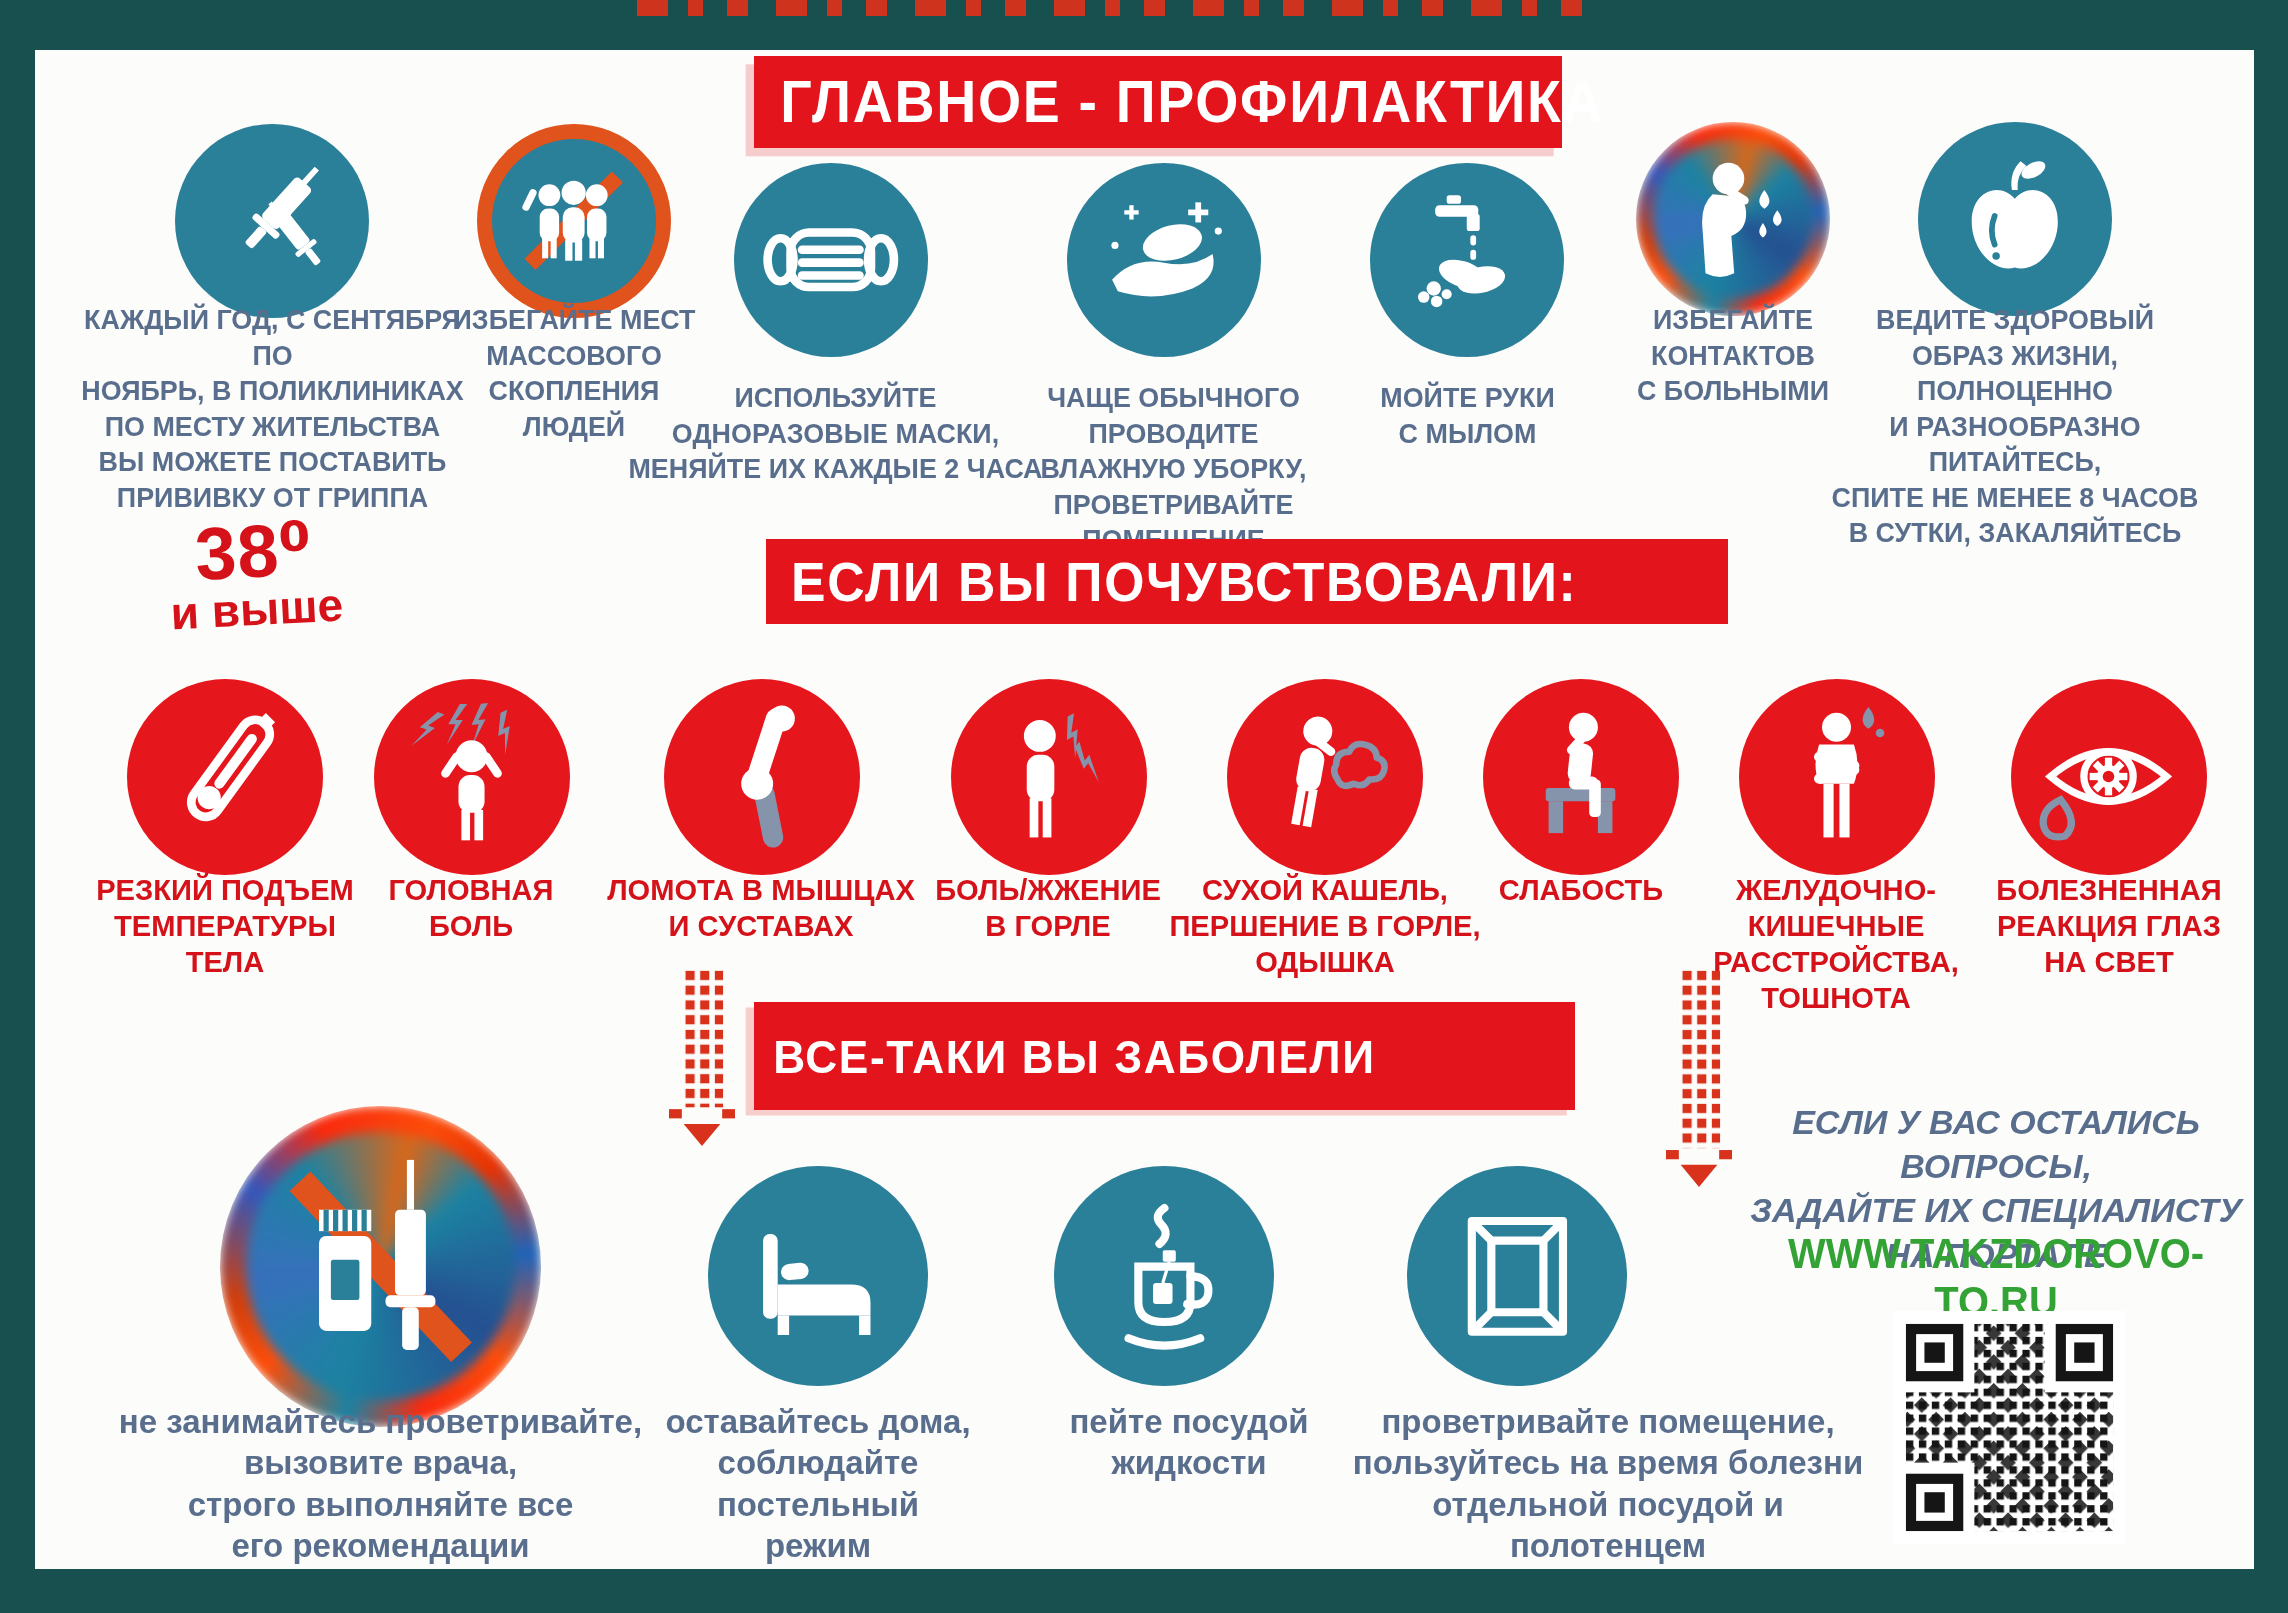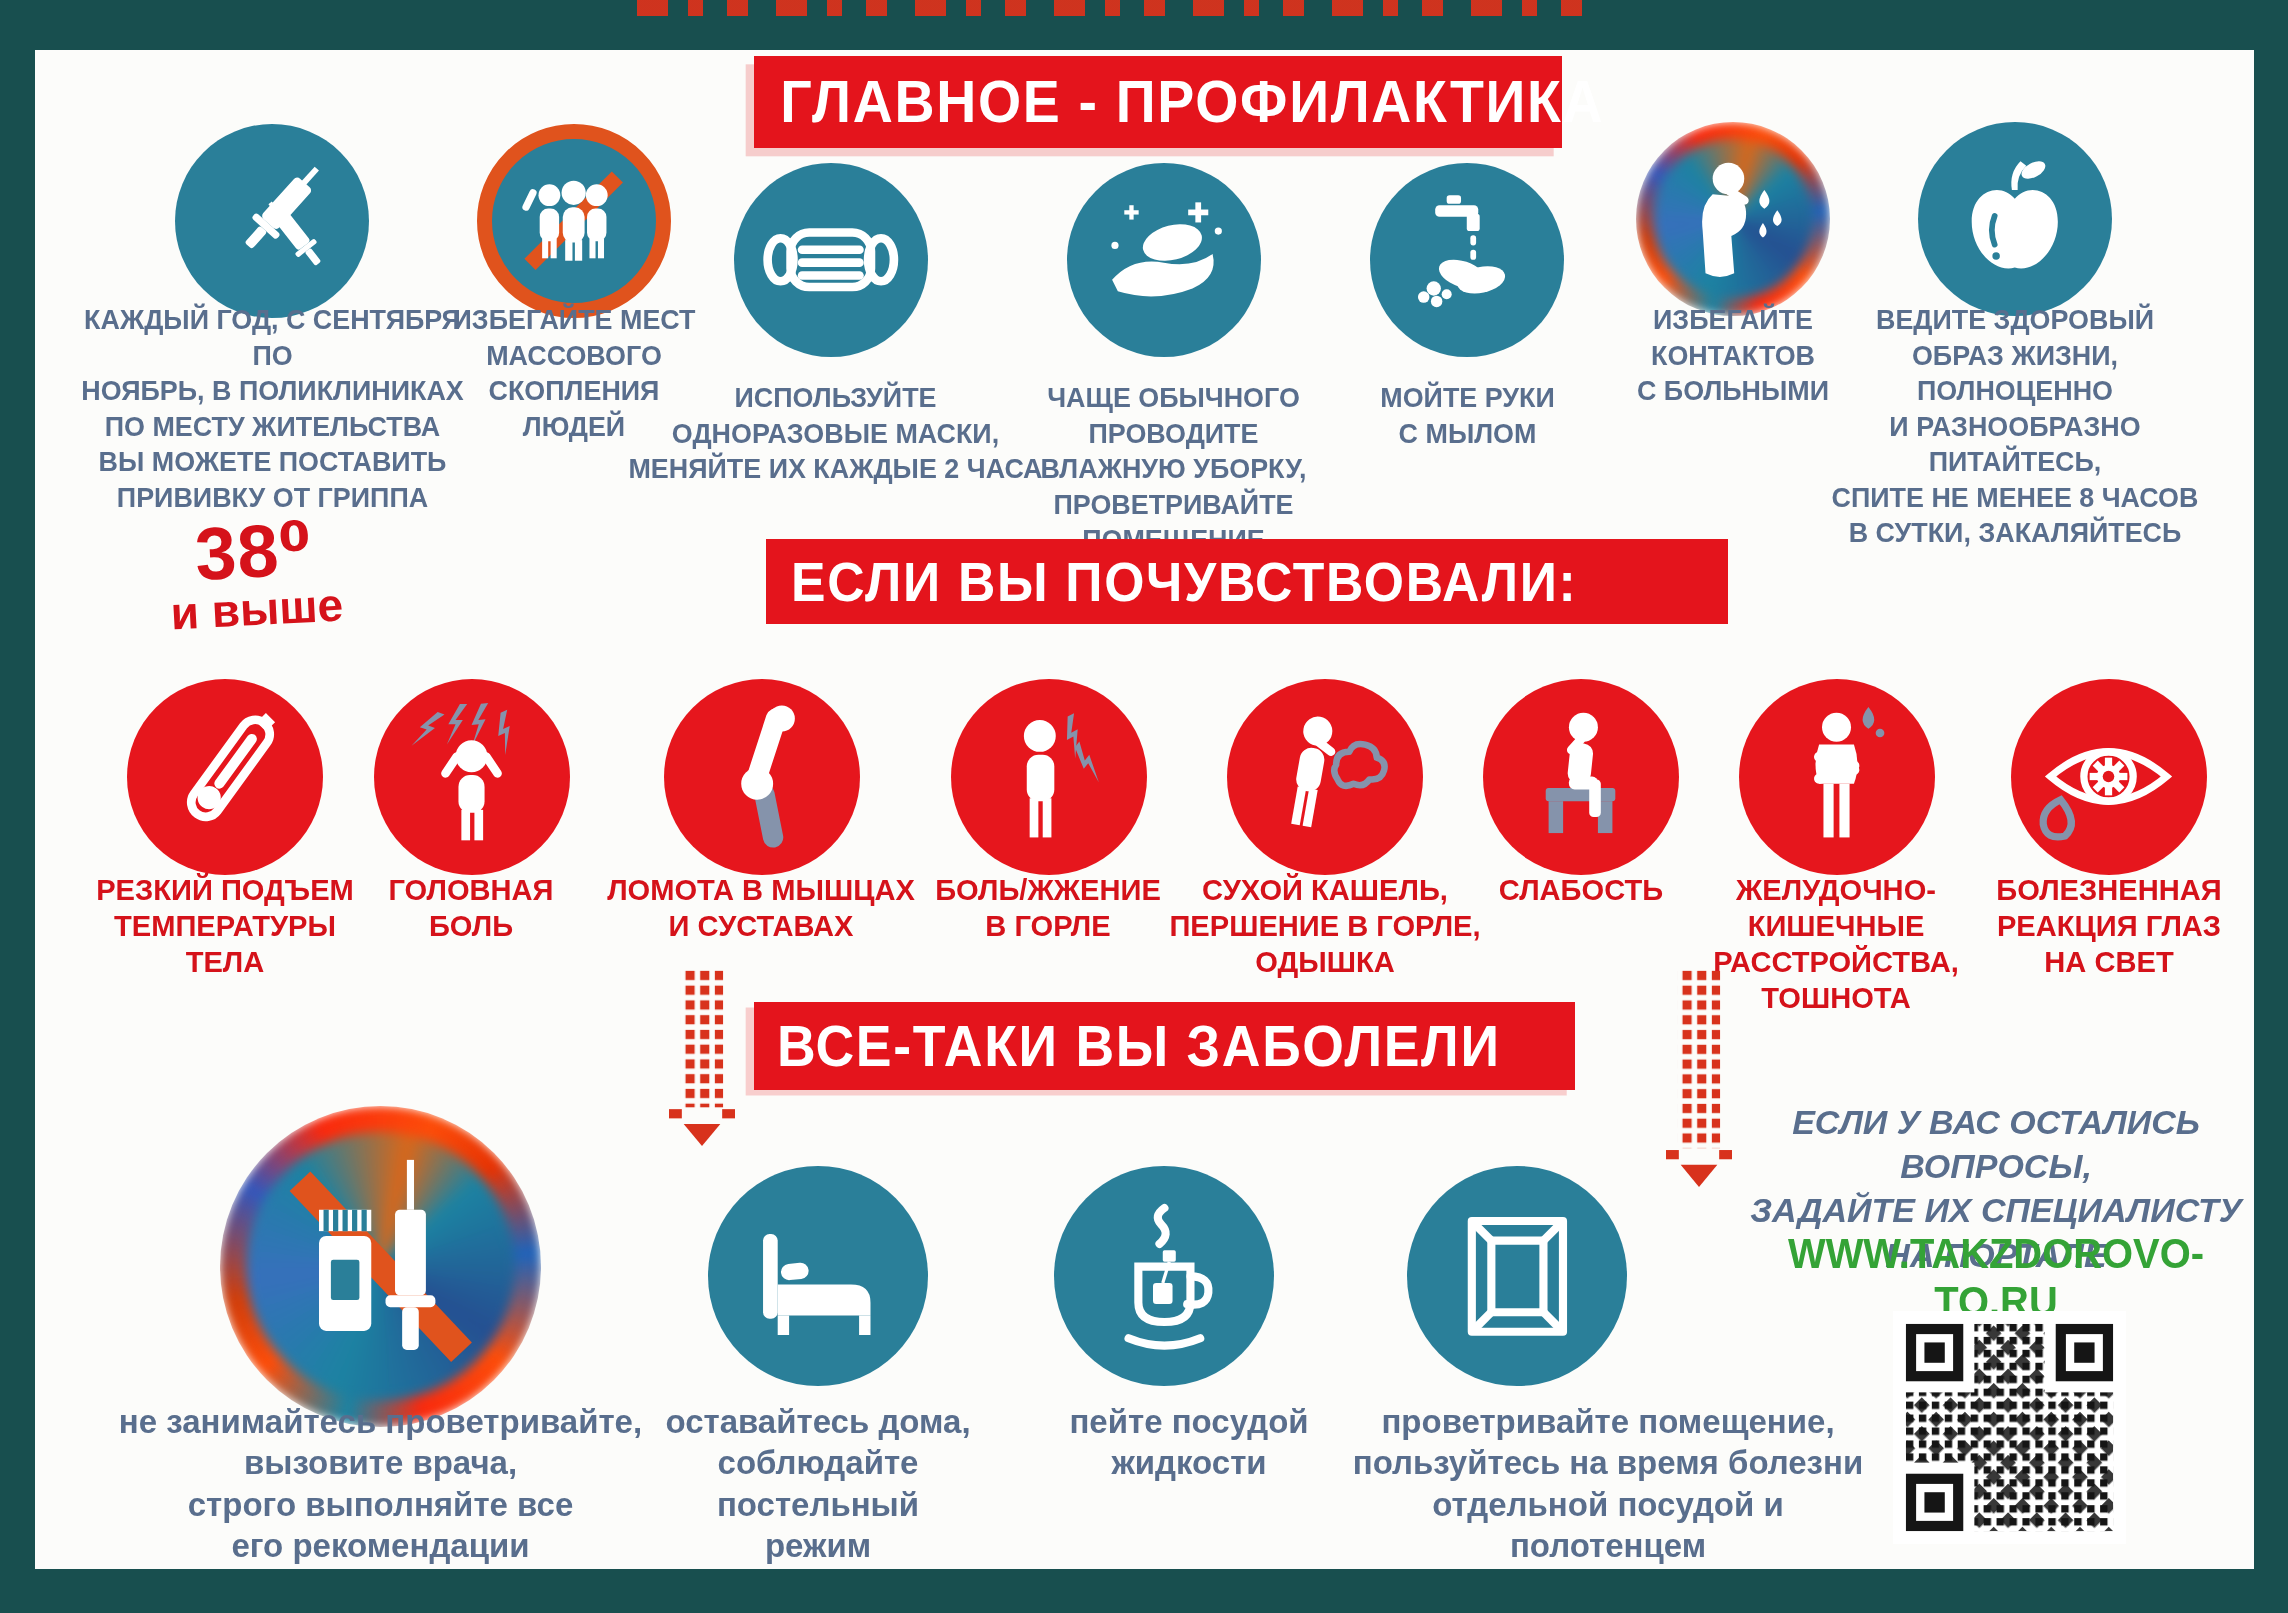--- a/index.html
+++ b/index.html
@@ -12,21 +12,21 @@
   .poster{position:relative;width:2289px;height:1613px;background:var(--frame);}
   .topfrag{position:absolute;left:637px;top:0;width:960px;height:15.7px;opacity:.95;
     background:repeating-linear-gradient(90deg,#d8321c 0 31px,transparent 31px 51px,#d8321c 51px 66px,transparent 66px 90px,#d8321c 90px 111px,transparent 111px 139px);}
   .content{position:absolute;left:35px;top:50px;width:2219px;height:1519px;background:#fcfcfa;}
 
   .banner{position:absolute;display:flex;align-items:center;justify-content:flex-start;
     background:var(--red);color:#fff;font-weight:bold;letter-spacing:1.8px;}
   .banner span{transform:scaleX(.94);white-space:nowrap}
   .banner1{left:719px;top:5.5px;width:808px;height:92px;font-size:59px;box-shadow:-8.3px 8.3px 0 rgba(240,148,148,.45);}
   .banner2{left:731px;top:473px;width:962px;height:85px;font-size:55px;margin-top:16px;}
-  .banner3{left:719px;top:952px;width:821px;height:88px;font-size:57px;box-shadow:-8.3px 5.5px 0 rgba(240,120,120,.35);}
+  .banner3{left:719px;top:952px;width:821px;height:108px;font-size:47px;box-shadow:-8.3px 5.5px 0 rgba(240,120,120,.35);}
 
   .circ{position:absolute;border-radius:50%;display:flex;align-items:center;justify-content:center;}
   .circ svg{width:74%;height:74%;overflow:visible;}
   .teal{background:var(--teal);}
   .redc{background:#e6161d;}
   .ringed{border:15.7px solid var(--orange);}
   .d210{width:194px;height:194px;}
   .d212{width:196px;height:196px;}
   .d238{width:220px;height:220px;}
 

